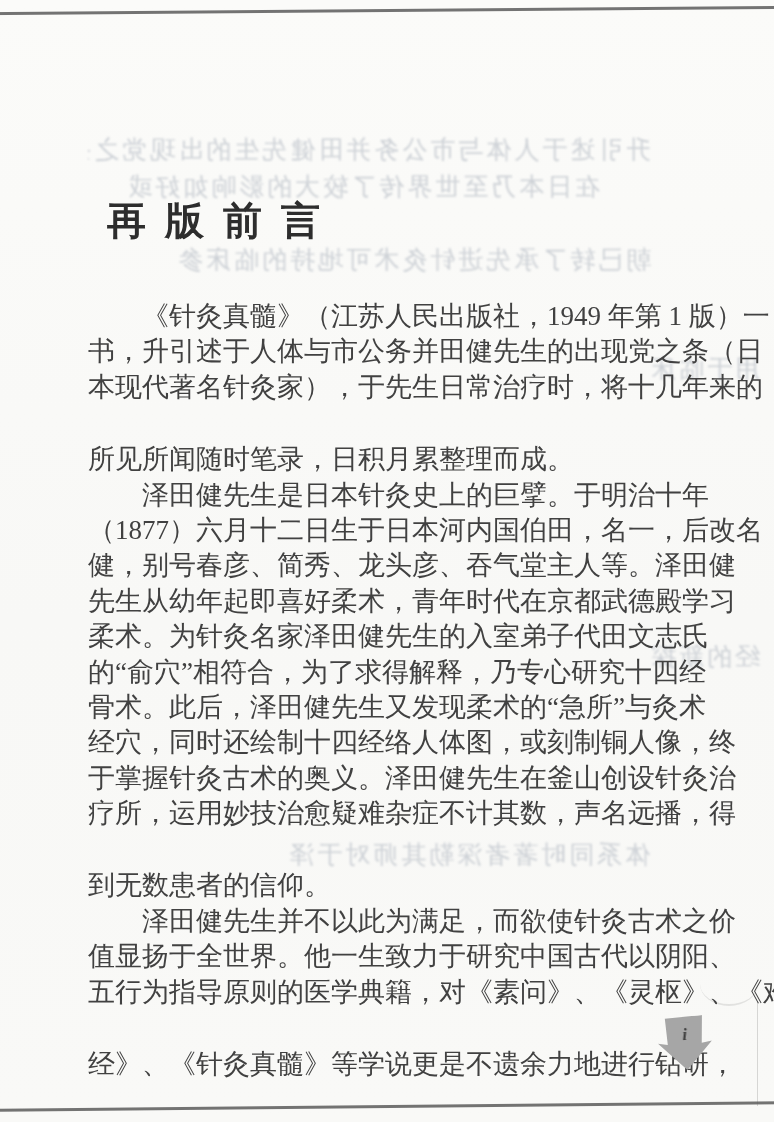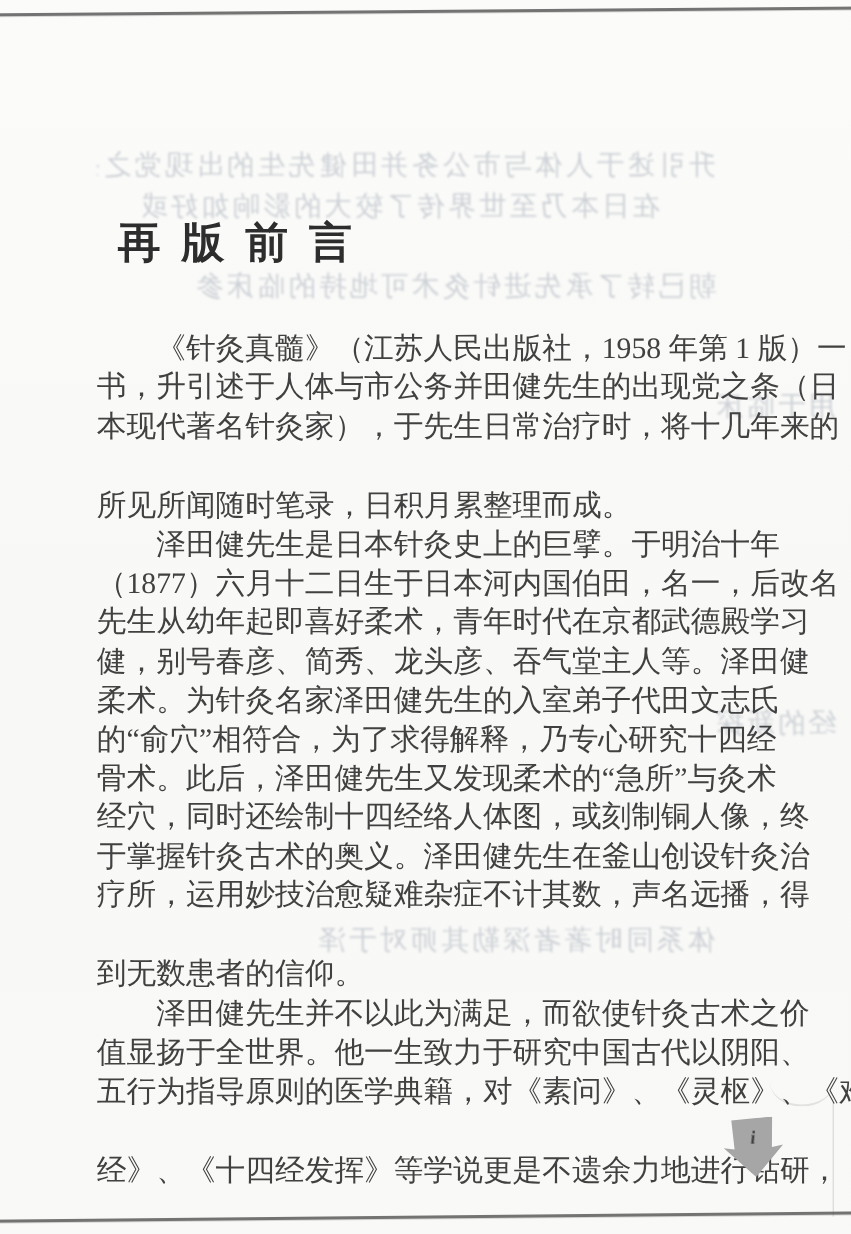--- a/index.html
+++ b/index.html
@@ -149,43 +149,43 @@
   <div class="bt bt2">在日本乃至世界传了较大的影响如好或</div>
   <div class="bt bt3">朝已转了承先进针灸术可地持的临床参</div>
   <div class="bt bt4">体系同时著者深勒其师对于泽</div>
   <div class="bt bt5">用于临床</div>
   <div class="bt bt6">经的新探</div>
 
   <h1 class="title">再版前言</h1>
 
   <div class="body-text">
     <div class="para">
-        <div class="tline">　　《针灸真髓》（江苏人民出版社，1958 年第 1 版）一</div>
+        <div class="tline">　　《针灸真髓》（江苏人民出版社，1949 年第 1 版）一</div>
         <div class="tline">书，升引述于人体与市公务并田健先生的出现党之条（日</div>
         <div class="tline">本现代著名针灸家），于先生日常治疗时，将十几年来的</div>
         <div class="tline tline-last">所见所闻随时笔录，日积月累整理而成。</div>
       </div>
     <div class="para">
         <div class="tline">　　泽田健先生是日本针灸史上的巨擘。于明治十年</div>
         <div class="tline">（1877）六月十二日生于日本河内国伯田，名一，后改名</div>
+        <div class="tline">健，别号春彦、简秀、龙头彦、吞气堂主人等。泽田健</div>
         <div class="tline">先生从幼年起即喜好柔术，青年时代在京都武德殿学习</div>
-        <div class="tline">健，别号春彦、简秀、龙头彦、吞气堂主人等。泽田健</div>
         <div class="tline">柔术。为针灸名家泽田健先生的入室弟子代田文志氏</div>
         <div class="tline">的“俞穴”相符合，为了求得解释，乃专心研究十四经</div>
         <div class="tline">骨术。此后，泽田健先生又发现柔术的“急所”与灸术</div>
         <div class="tline">经穴，同时还绘制十四经络人体图，或刻制铜人像，终</div>
         <div class="tline">于掌握针灸古术的奥义。泽田健先生在釜山创设针灸治</div>
         <div class="tline">疗所，运用妙技治愈疑难杂症不计其数，声名远播，得</div>
         <div class="tline tline-last">到无数患者的信仰。</div>
       </div>
     <div class="para">
         <div class="tline">　　泽田健先生并不以此为满足，而欲使针灸古术之价</div>
         <div class="tline">值显扬于全世界。他一生致力于研究中国古代以阴阳、</div>
         <div class="tline">五行为指导原则的医学典籍，对《素问》、《灵枢》、《难</div>
-        <div class="tline tline-last">经》、《十四经发挥》等学说更是不遗余力地进行钻研，</div>
+        <div class="tline tline-last">经》、《针灸真髓》等学说更是不遗余力地进行钻研，</div>
       </div>
   </div>
 
   <div class="crease"></div>
   <div class="page-edge-right"></div>
 
   <div class="arrow">
     <span class="page-num">i</span>
   </div>
 

